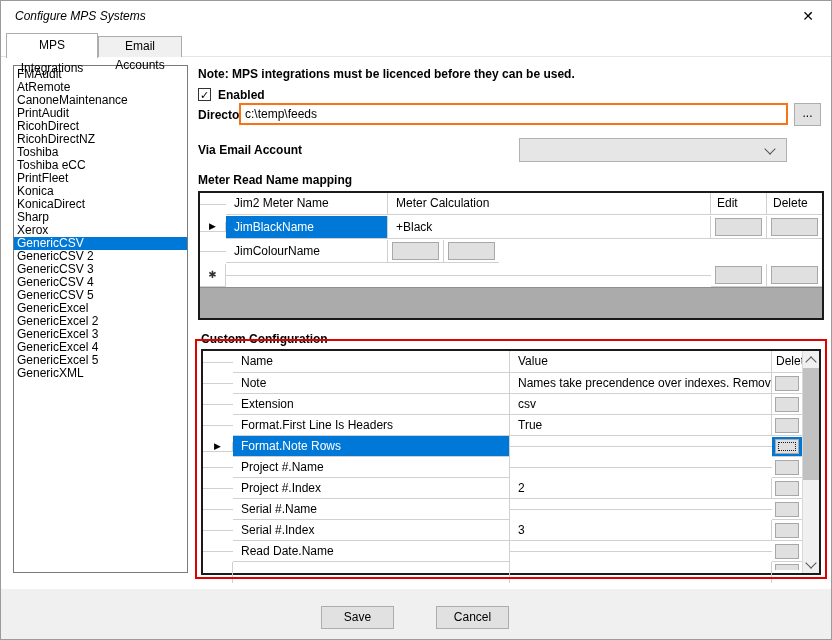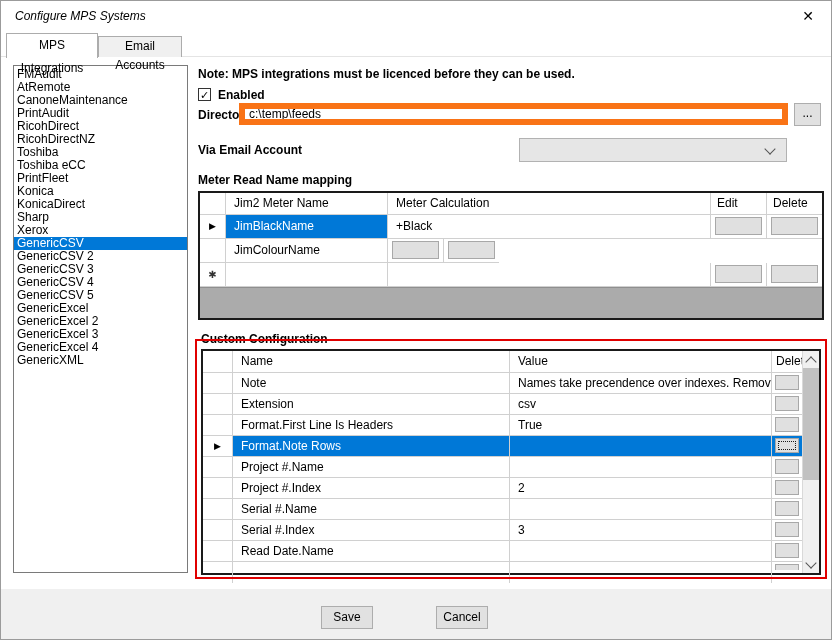--- a/index.html
+++ b/index.html
@@ -22,31 +22,31 @@
   .li { height:13px; line-height:13px; padding-left:3px; white-space:nowrap; overflow:hidden; }
   .li.selected { background:#0078d7; color:#fff; }
 
   
   .lbl { position:absolute; white-space:nowrap;font-weight:bold; }
 
   
   .checkbox { position:absolute; left:197px; top:87px; width:13px; height:13px; border:1px solid #333; background:#fff; text-align:center; line-height:12px; font-size:11px; color:#000; }
 
   
-  .dir-input { position:absolute; left:238px; top:102px; width:549px; height:22px; border:6px solid #f97316; padding:0 4px; font-size:12px; background:#fff; }
+  .dir-input { position:absolute; left:238px; top:102px; width:549px; height:22px; border:2px solid #f97316; padding:0 4px; font-size:12px; background:#fff; }
   .browse-btn { position:absolute; left:793px; top:102px; width:27px; height:23px; background:#e1e1e1; border:1px solid #adadad; text-align:center; line-height:18px; font-size:12px; }
 
   
   .combo { position:absolute; left:518px; top:137px; width:268px; height:24px; background:#e6e6e6; border:1px solid #b2b2b2; }
   .chev { position:absolute; width:8px; height:8px; border-right:1.6px solid #555; border-bottom:1.6px solid #555; }
   .combo .chev { right:12px; top:6px; transform:rotate(45deg); }
 
   
   .gtable { position:absolute; background:#fff; border:2px solid #1a1a1a; }
-  .grow { display:flex; }
+  .grow { display:flex;align-items:center; }
   .gcell { border-right:1px solid #d0d0d0; border-bottom:1px solid #d0d0d0; overflow:hidden; white-space:nowrap; }
   .gcell.txt { padding-left:8px; }
   .sel-blue { background:#0078d7; color:#fff; }
   .rowsel { display:flex; align-items:center; justify-content:center; }
   .arrow { font-size:9px; line-height:1; color:#000; }
   .grid-btn { display:block; height:18px; margin:2px 4px; background:#e0e0e0; border:1px solid #a8a8a8; }
   .grid-btn.focused { outline:1px dotted #1a1a1a; outline-offset:-4px; }
 
   
   .mtable { left:197px; top:190px; width:626px; height:129px; }
@@ -71,21 +71,21 @@
   .sb-btn .chev { left:4px; }
   .sb-up { top:0; } .sb-up .chev { top:7px; transform:rotate(-135deg); }
   .sb-down { bottom:0; } .sb-down .chev { top:3px; transform:rotate(45deg); }
   .sb-thumb { position:absolute; left:0; top:17px; width:16px; height:112px; background:#c1c1c1; }
 
   
   .red-rect { position:absolute; left:194px; top:338px; width:632px; height:240px; border:2px solid #e00000; z-index:6; pointer-events:none; }
 
   
   .footer { position:absolute; left:0; top:588px; width:100%; height:51px; background:#f0f0f0; }
-  .btn { position:absolute; top:17px; width:52px; height:23px; background:#e1e1e1; border:1px solid #adadad; font-size:12px; text-align:center; }
+  .btn { position:absolute; top:17px; width:73px; height:23px; background:#e1e1e1; border:1px solid #adadad; font-size:12px; text-align:center; }
   .btn.save { left:320px; } .btn.cancel { left:435px; }
 </style>
 </head>
 <body>
 
 <div class="dialog">
 
   <div class="titlebar">
     <span class="title">Configure MPS Systems</span>
     <span class="close-x">✕</span>
@@ -111,20 +111,21 @@
     <div class="li">Xerox</div>
     <div class="li selected">GenericCSV</div>
     <div class="li">GenericCSV 2</div>
     <div class="li">GenericCSV 3</div>
     <div class="li">GenericCSV 4</div>
     <div class="li">GenericCSV 5</div>
     <div class="li">GenericExcel</div>
     <div class="li">GenericExcel 2</div>
     <div class="li">GenericExcel 3</div>
     <div class="li">GenericExcel 4</div>
+    <div class="li">GenericExcel 5</div>
     <div class="li">GenericXML</div>
   </div>
 
   <div class="lbl" style="left:197px; top:66px;">Note: MPS integrations must be licenced before they can be used.</div>
 
   <div class="checkbox"><span>✓</span></div>
   <div class="lbl" style="left:217px; top:87px;">Enabled</div>
 
   <div class="lbl" style="left:197px; top:107px;">Directory</div>
   <input class="dir-input" value="c:\temp\feeds" style="">

